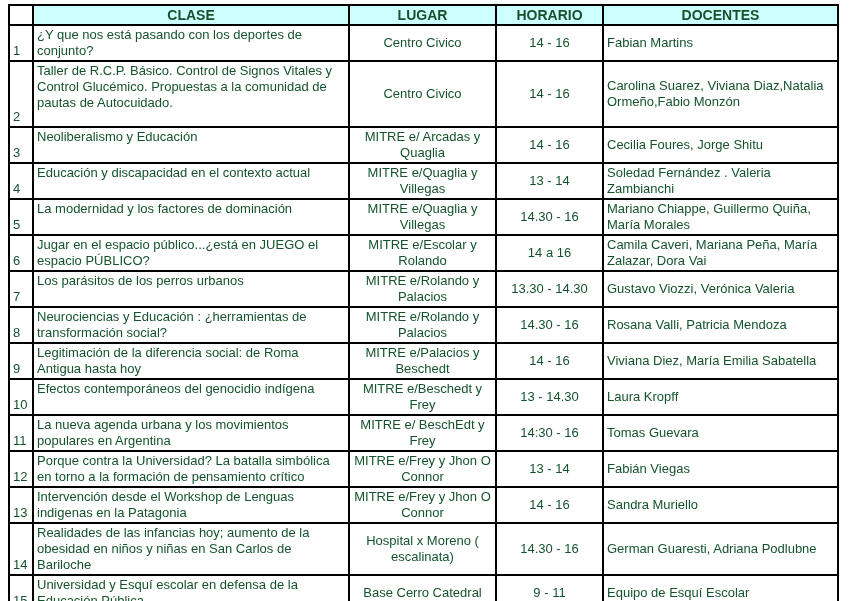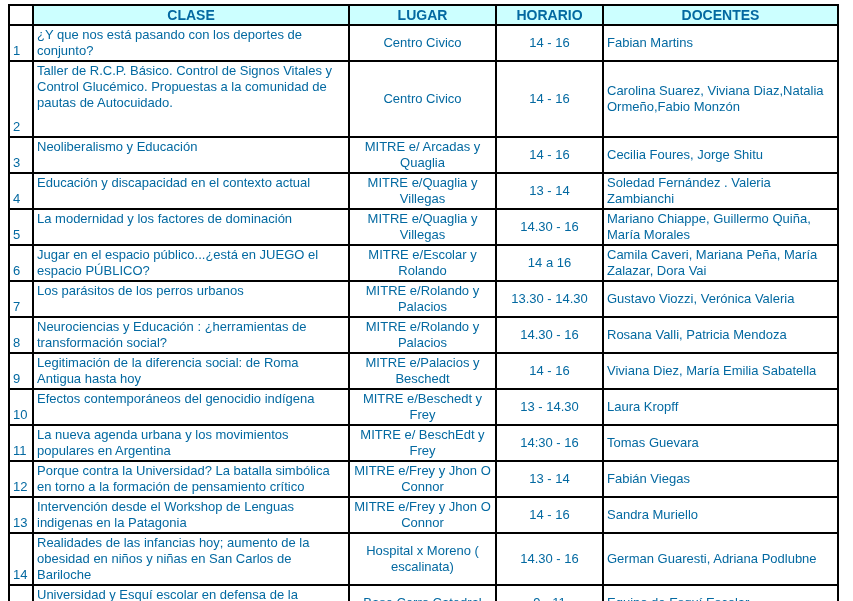--- a/index.html
+++ b/index.html
@@ -4,21 +4,21 @@
 <style>
   * { box-sizing: border-box; }
   html, body { margin: 0; padding: 0; background: #ffffff; }
   .page {
     position: relative;
     width: 853px;
     height: 601px;
     overflow: hidden;
     background: #ffffff;
     font-family: "Liberation Sans", sans-serif;
-    color: #0369a1;
+    color: #14532d;
   }
   table.schedule {
     position: absolute;
     left: 8px;
     top: 4px;
     border-collapse: collapse;
     table-layout: fixed;
   }
   table.schedule th,
   table.schedule td {
@@ -58,21 +58,21 @@
   td.horario {
     vertical-align: middle;
     text-align: center;
     margin-left: 40px;
   }
   td.docentes {
     vertical-align: middle;
     text-align: left;
   }
   
-  tbody tr:nth-child(2) td { height: 76px; }
+  tbody tr:nth-child(2) td { height: 66px; }
 </style>
 </head>
 <body>
 
 <div class="page">
   <table class="schedule">
     <colgroup>
       <col style="width:24px">
       <col style="width:316px">
       <col style="width:147px">

